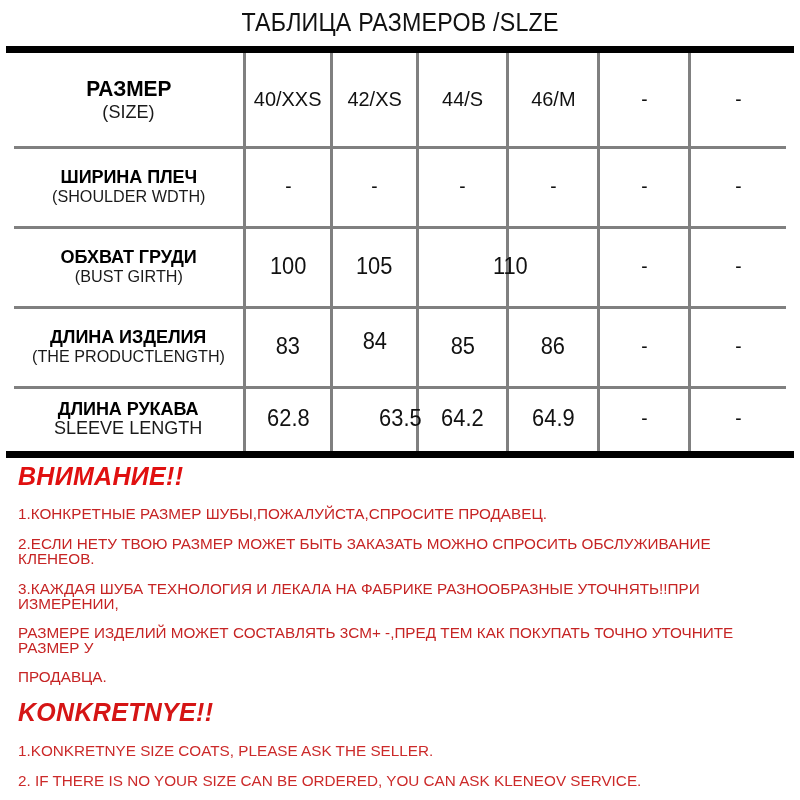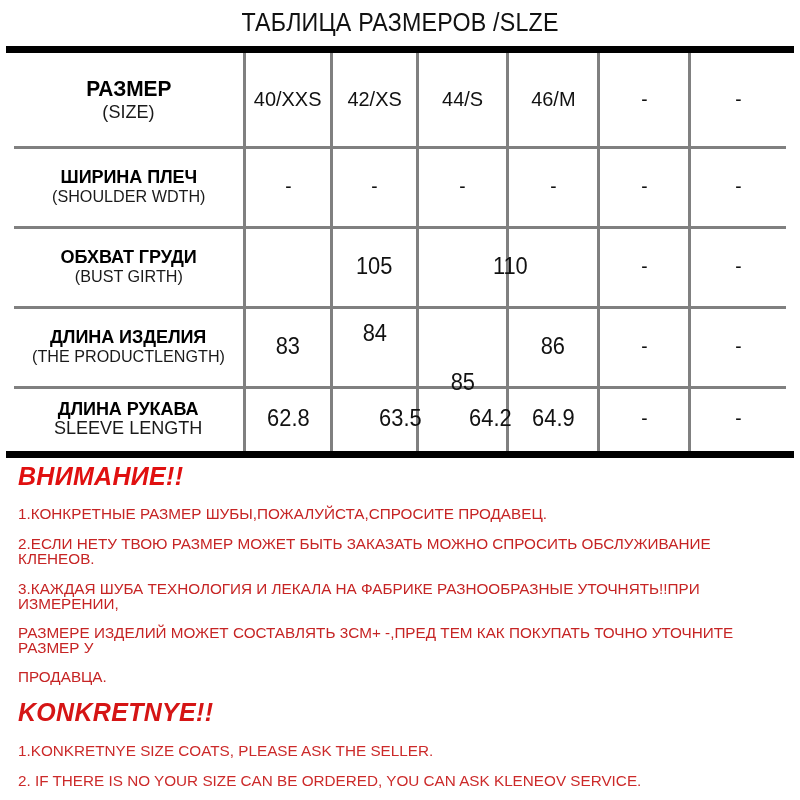--- a/index.html
+++ b/index.html
@@ -222,44 +222,47 @@
       <span class="val dash">-</span>
     </div>
   <div class="cell" style="left:691px; top:100px; width:95px; height:80px;">
       <span class="val dash">-</span>
     </div>
 
   <div class="cell rowlabel" style="left:14px;  top:180px; width:229px; height:80px;">
     <span class="ru">ОБХВАТ ГРУДИ</span>
     <span class="en">(BUST GIRTH)</span>
   </div>
+  <div class="cell" style="left:246px; top:180px; width:84px; height:80px;">
+      <span class="val">100</span>
+    </div>
   <div class="cell" style="left:333px; top:180px; width:83px; height:80px;">
       <span class="val">105</span>
     </div>
   <div class="cell" style="left:419px; top:180px; width:87px; height:80px;padding-left:48px;">
       <span class="val">110</span>
     </div>
   <div class="cell" style="left:600px; top:180px; width:88px; height:80px;">
       <span class="val dash">-</span>
     </div>
   <div class="cell" style="left:691px; top:180px; width:95px; height:80px;">
       <span class="val dash">-</span>
     </div>
 
   <div class="cell rowlabel" style="left:14px;  top:260px; width:229px; height:80px;">
     <span class="ru">ДЛИНА ИЗДЕЛИЯ</span>
     <span class="en">(THE PRODUCTLENGTH)</span>
   </div>
   <div class="cell" style="left:246px; top:260px; width:84px; height:80px;">
       <span class="val">83</span>
     </div>
-  <div class="cell" style="left:333px; top:248px; width:83px; height:79px;">
+  <div class="cell" style="left:333px; top:256px; width:83px; height:79px;">
       <span class="val">84</span>
     </div>
-  <div class="cell" style="left:419px; top:260px; width:87px; height:80px;margin-top:36px;">
+  <div class="cell" style="left:419px; top:260px; width:87px; height:80px;">
       <span class="val">85</span>
     </div>
   <div class="cell" style="left:509px; top:260px; width:88px; height:80px;">
       <span class="val">86</span>
     </div>
   <div class="cell" style="left:600px; top:260px; width:88px; height:80px;">
       <span class="val dash">-</span>
     </div>
   <div class="cell" style="left:691px; top:260px; width:95px; height:80px;">
       <span class="val dash">-</span>
@@ -268,21 +271,21 @@
   <div class="cell rowlabel sleeve" style="left:14px;  top:340px; width:229px; height:65px;">
     <span class="ru">ДЛИНА РУКАВА</span>
     <span class="en">SLEEVE LENGTH</span>
   </div>
   <div class="cell" style="left:246px; top:340px; width:84px; height:65px;">
       <span class="val">62.8</span>
     </div>
   <div class="cell" style="left:333px; top:340px; width:83px; height:65px;padding-left:26px;">
       <span class="val">63.5</span>
     </div>
-  <div class="cell" style="left:419px; top:340px; width:87px; height:65px;margin-left:28px;">
+  <div class="cell" style="left:419px; top:340px; width:87px; height:65px;">
       <span class="val">64.2</span>
     </div>
   <div class="cell" style="left:509px; top:340px; width:88px; height:65px;">
       <span class="val">64.9</span>
     </div>
   <div class="cell" style="left:600px; top:340px; width:88px; height:65px;">
       <span class="val dash">-</span>
     </div>
   <div class="cell" style="left:691px; top:340px; width:95px; height:65px;">
       <span class="val dash">-</span>

